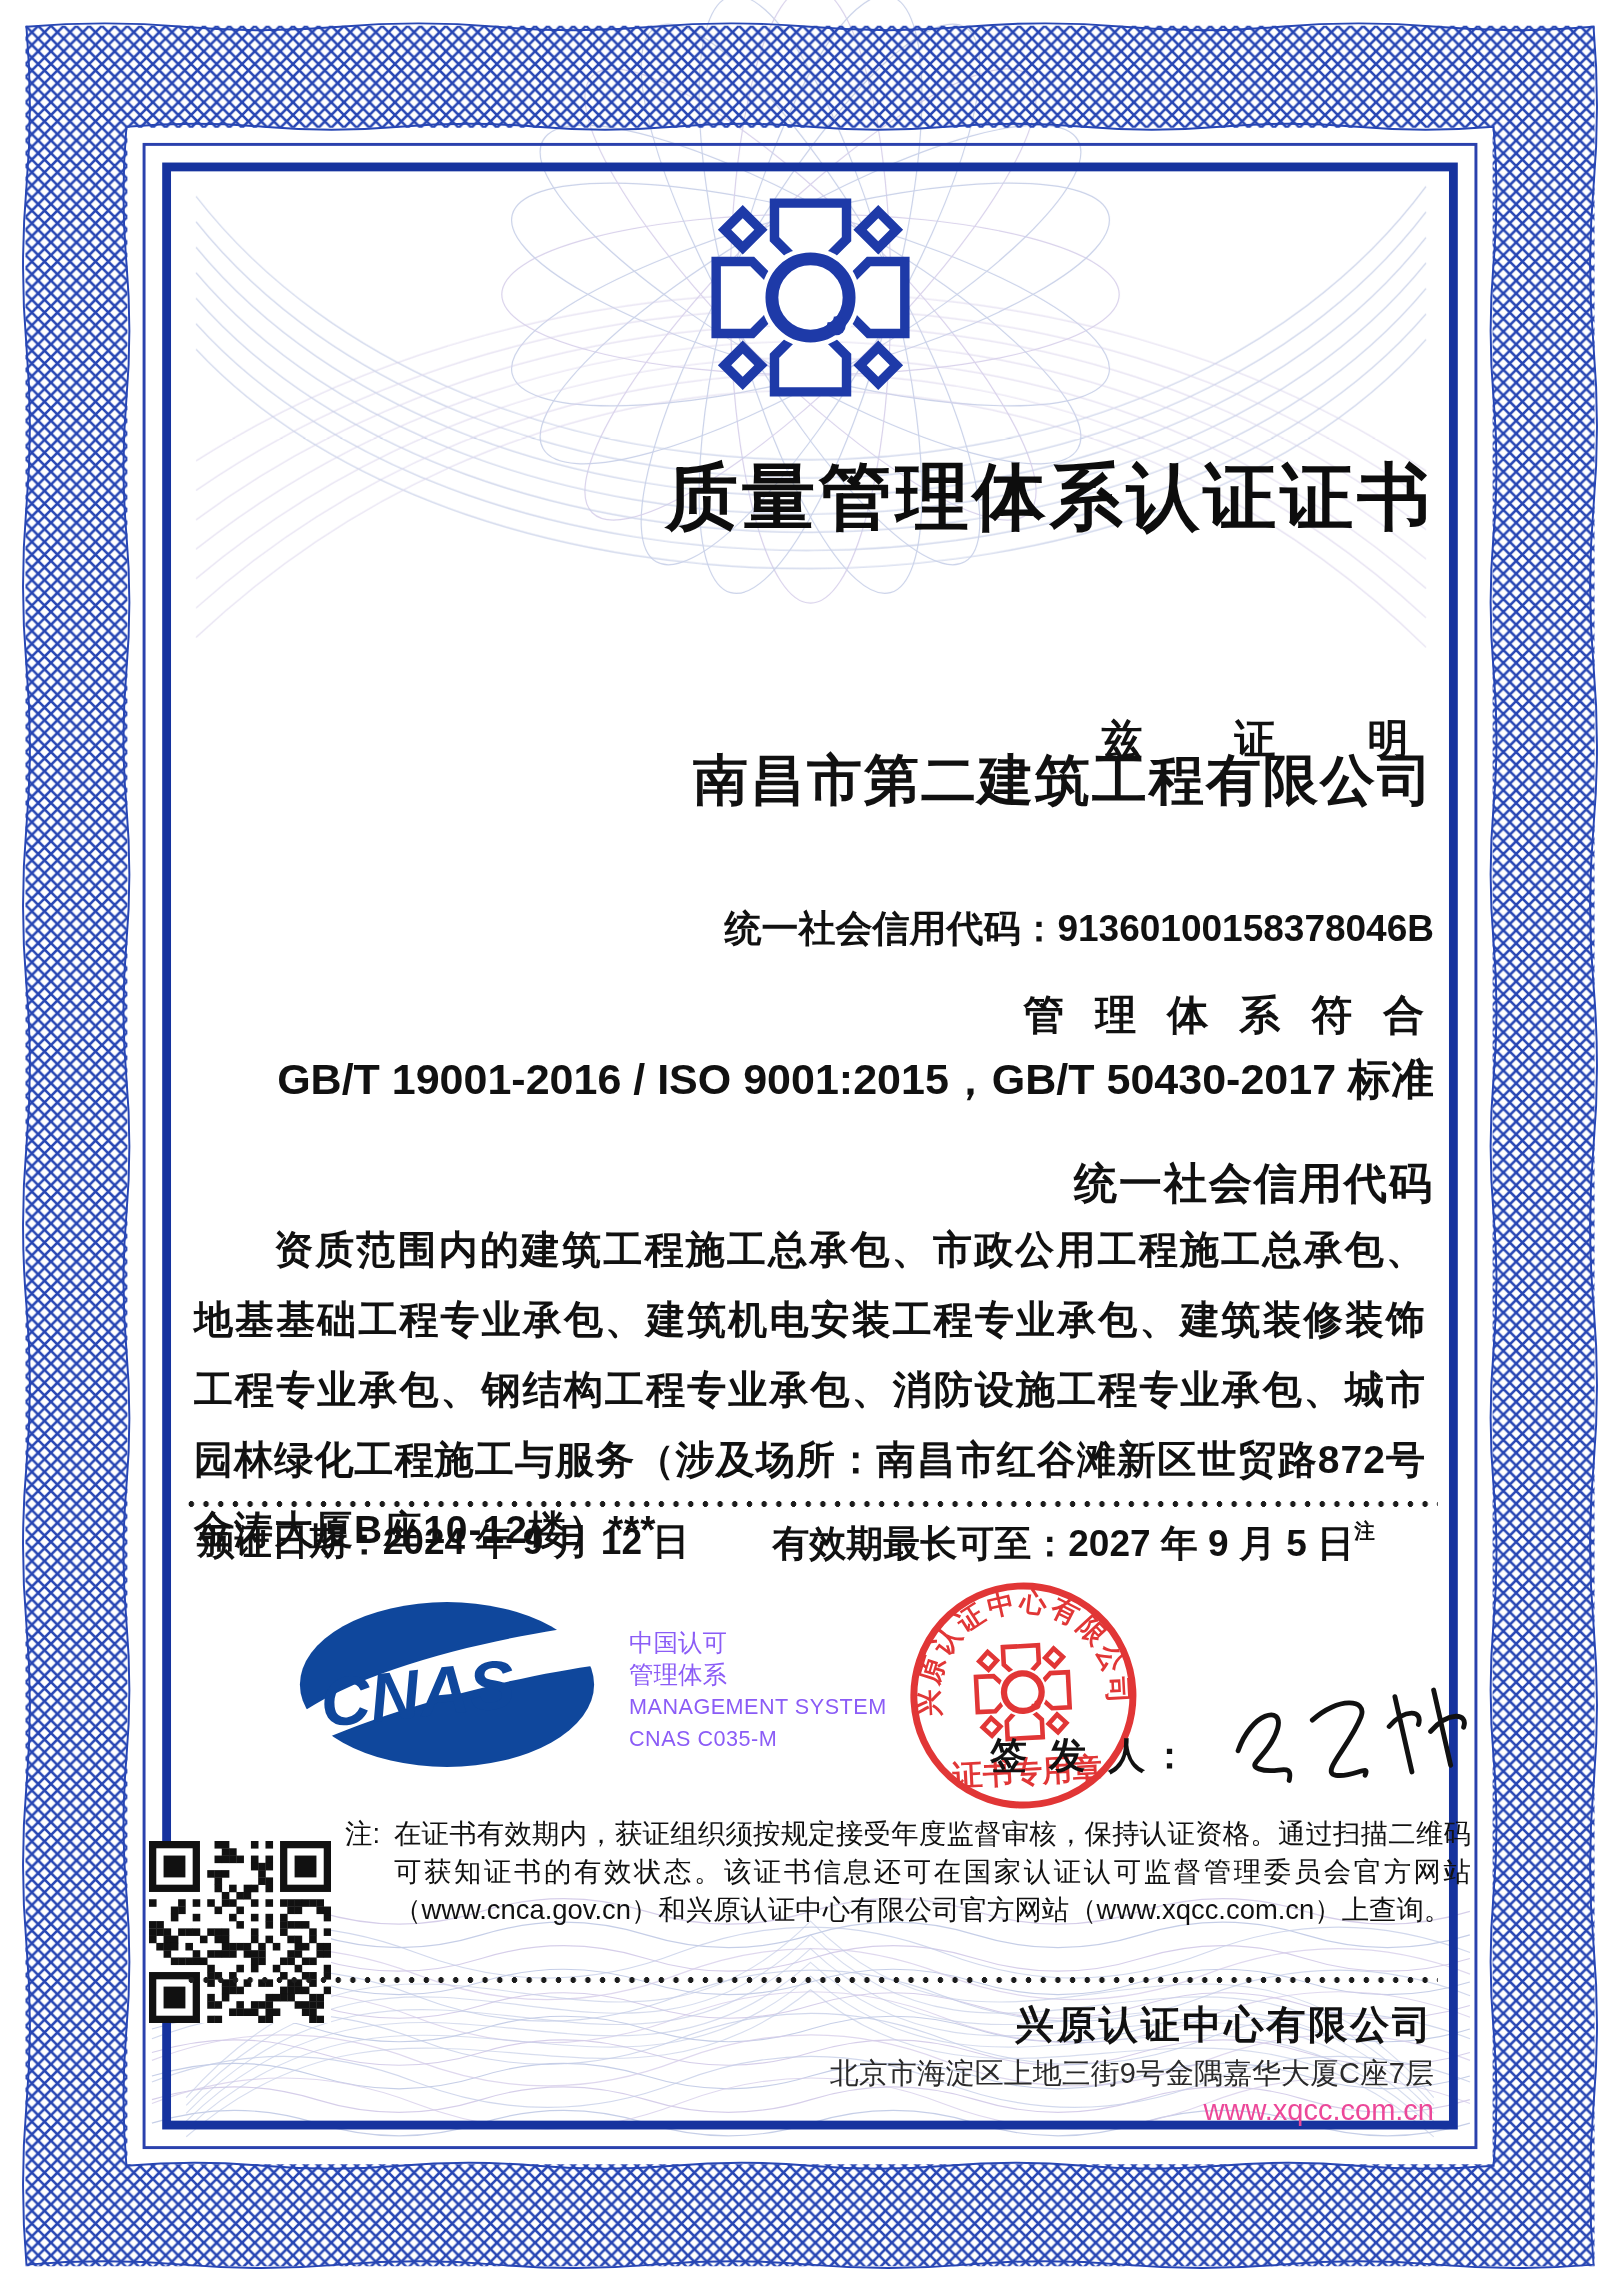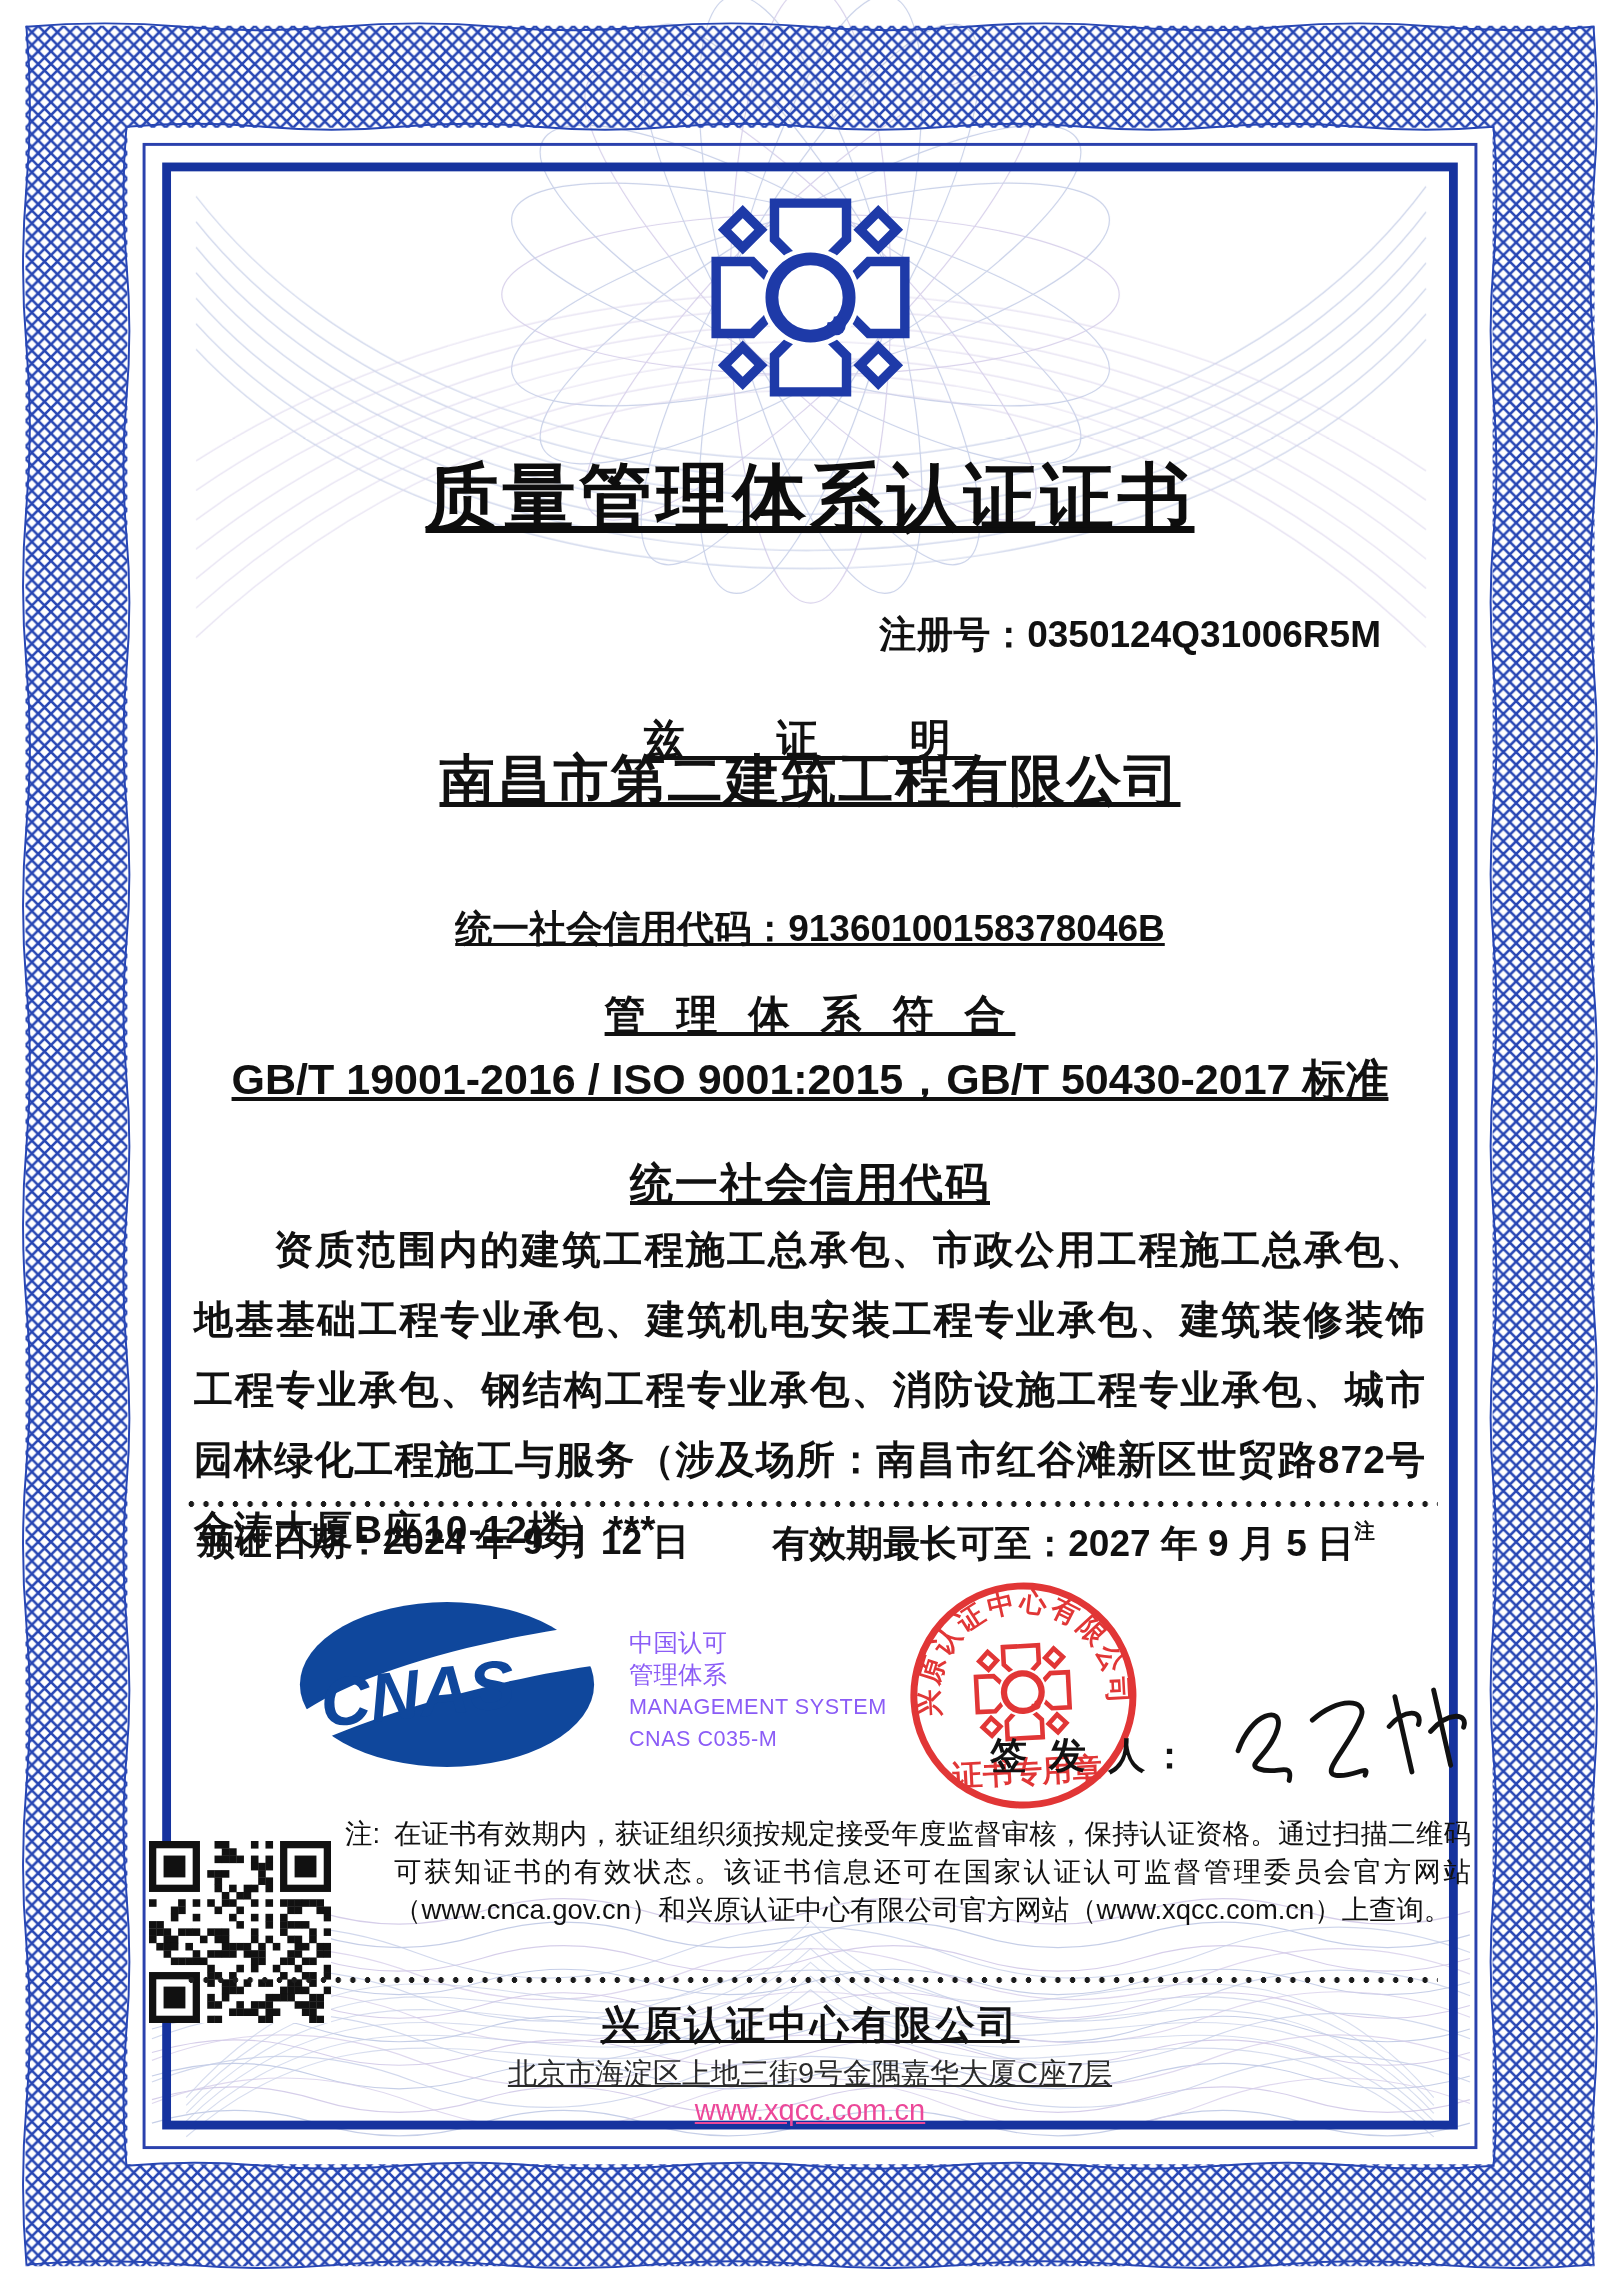--- a/index.html
+++ b/index.html
@@ -6,21 +6,21 @@
   .page{
     position:relative;width:1620px;height:2292px;background:#ffffff;
     font-family:"Liberation Sans","DejaVu Sans",sans-serif;color:#111;
     overflow:hidden;margin:0 auto;
   }
   svg.abs{position:absolute;left:0;top:0;}
   #decor{z-index:0;}
   #frame{z-index:1;}
   .layer{position:absolute;inset:0;z-index:2;}
   .blk{position:absolute;left:186px;right:186px;}
-  .center{text-align:center;text-decoration:underline;}
+  .center{text-align:right;}
   .logo-wrap{top:186px;text-align:center;}
   .title{top:449px;font-size:73px;font-weight:800;letter-spacing:3.9px;color:#0d0d0d;}
   .regno{top:610px;text-align:right;padding-right:53px;font-size:37px;font-weight:700;}
   .certify{top:712px;font-size:41px;font-weight:700;letter-spacing:25.5px;}
   .company{top:744px;font-size:55px;font-weight:800;letter-spacing:2px;}
   .addr{top:845px;font-size:37px;font-weight:700;}
   .credit{top:904px;font-size:37px;font-weight:700;}
   .sys{top:988px;font-size:41px;font-weight:700;letter-spacing:9.8px;}
   .standards{top:1051px;font-size:43px;font-weight:700;letter-spacing:0px;}
   .scope-head{top:1155px;font-size:43px;font-weight:700;letter-spacing:2px;}
@@ -143,23 +143,20 @@
   <div class="layer">
 
     <div class="blk logo-wrap">
       <svg width="223" height="223" viewBox="0 0 260 260" style="color:#1e3aa8">
         <use href="#mark"></use>
       </svg>
     </div>
 
     <div class="blk center title">质量管理体系认证证书</div>
 
-    <div class="blk regno">
-      <span>注册号：</span><span>0350124Q31006R5M</span>
-    </div>
 
     <div class="blk center certify">兹　证　明</div>
     <div class="blk center company">南昌市第二建筑工程有限公司</div>
     <div class="blk center credit">统一社会信用代码：91360100158378046B</div>
     <div class="blk center sys">管 理 体 系 符 合</div>
     <div class="blk center standards">GB/T 19001-2016 / ISO 9001:2015，GB/T 50430-2017 标准</div>
     <div class="blk center scope-head">统一社会信用代码</div>
     <div class="scope" style="position:absolute;">资质范围内的建筑工程施工总承包、市政公用工程施工总承包、地基基础工程专业承包、建筑机电安装工程专业承包、建筑装修装饰工程专业承包、钢结构工程专业承包、消防设施工程专业承包、城市园林绿化工程施工与服务（涉及场所：南昌市红谷滩新区世贸路872号金涛大厦B座10-12楼）***</div>
 
     <div class="dotline dot1" style="position:absolute;"></div>

